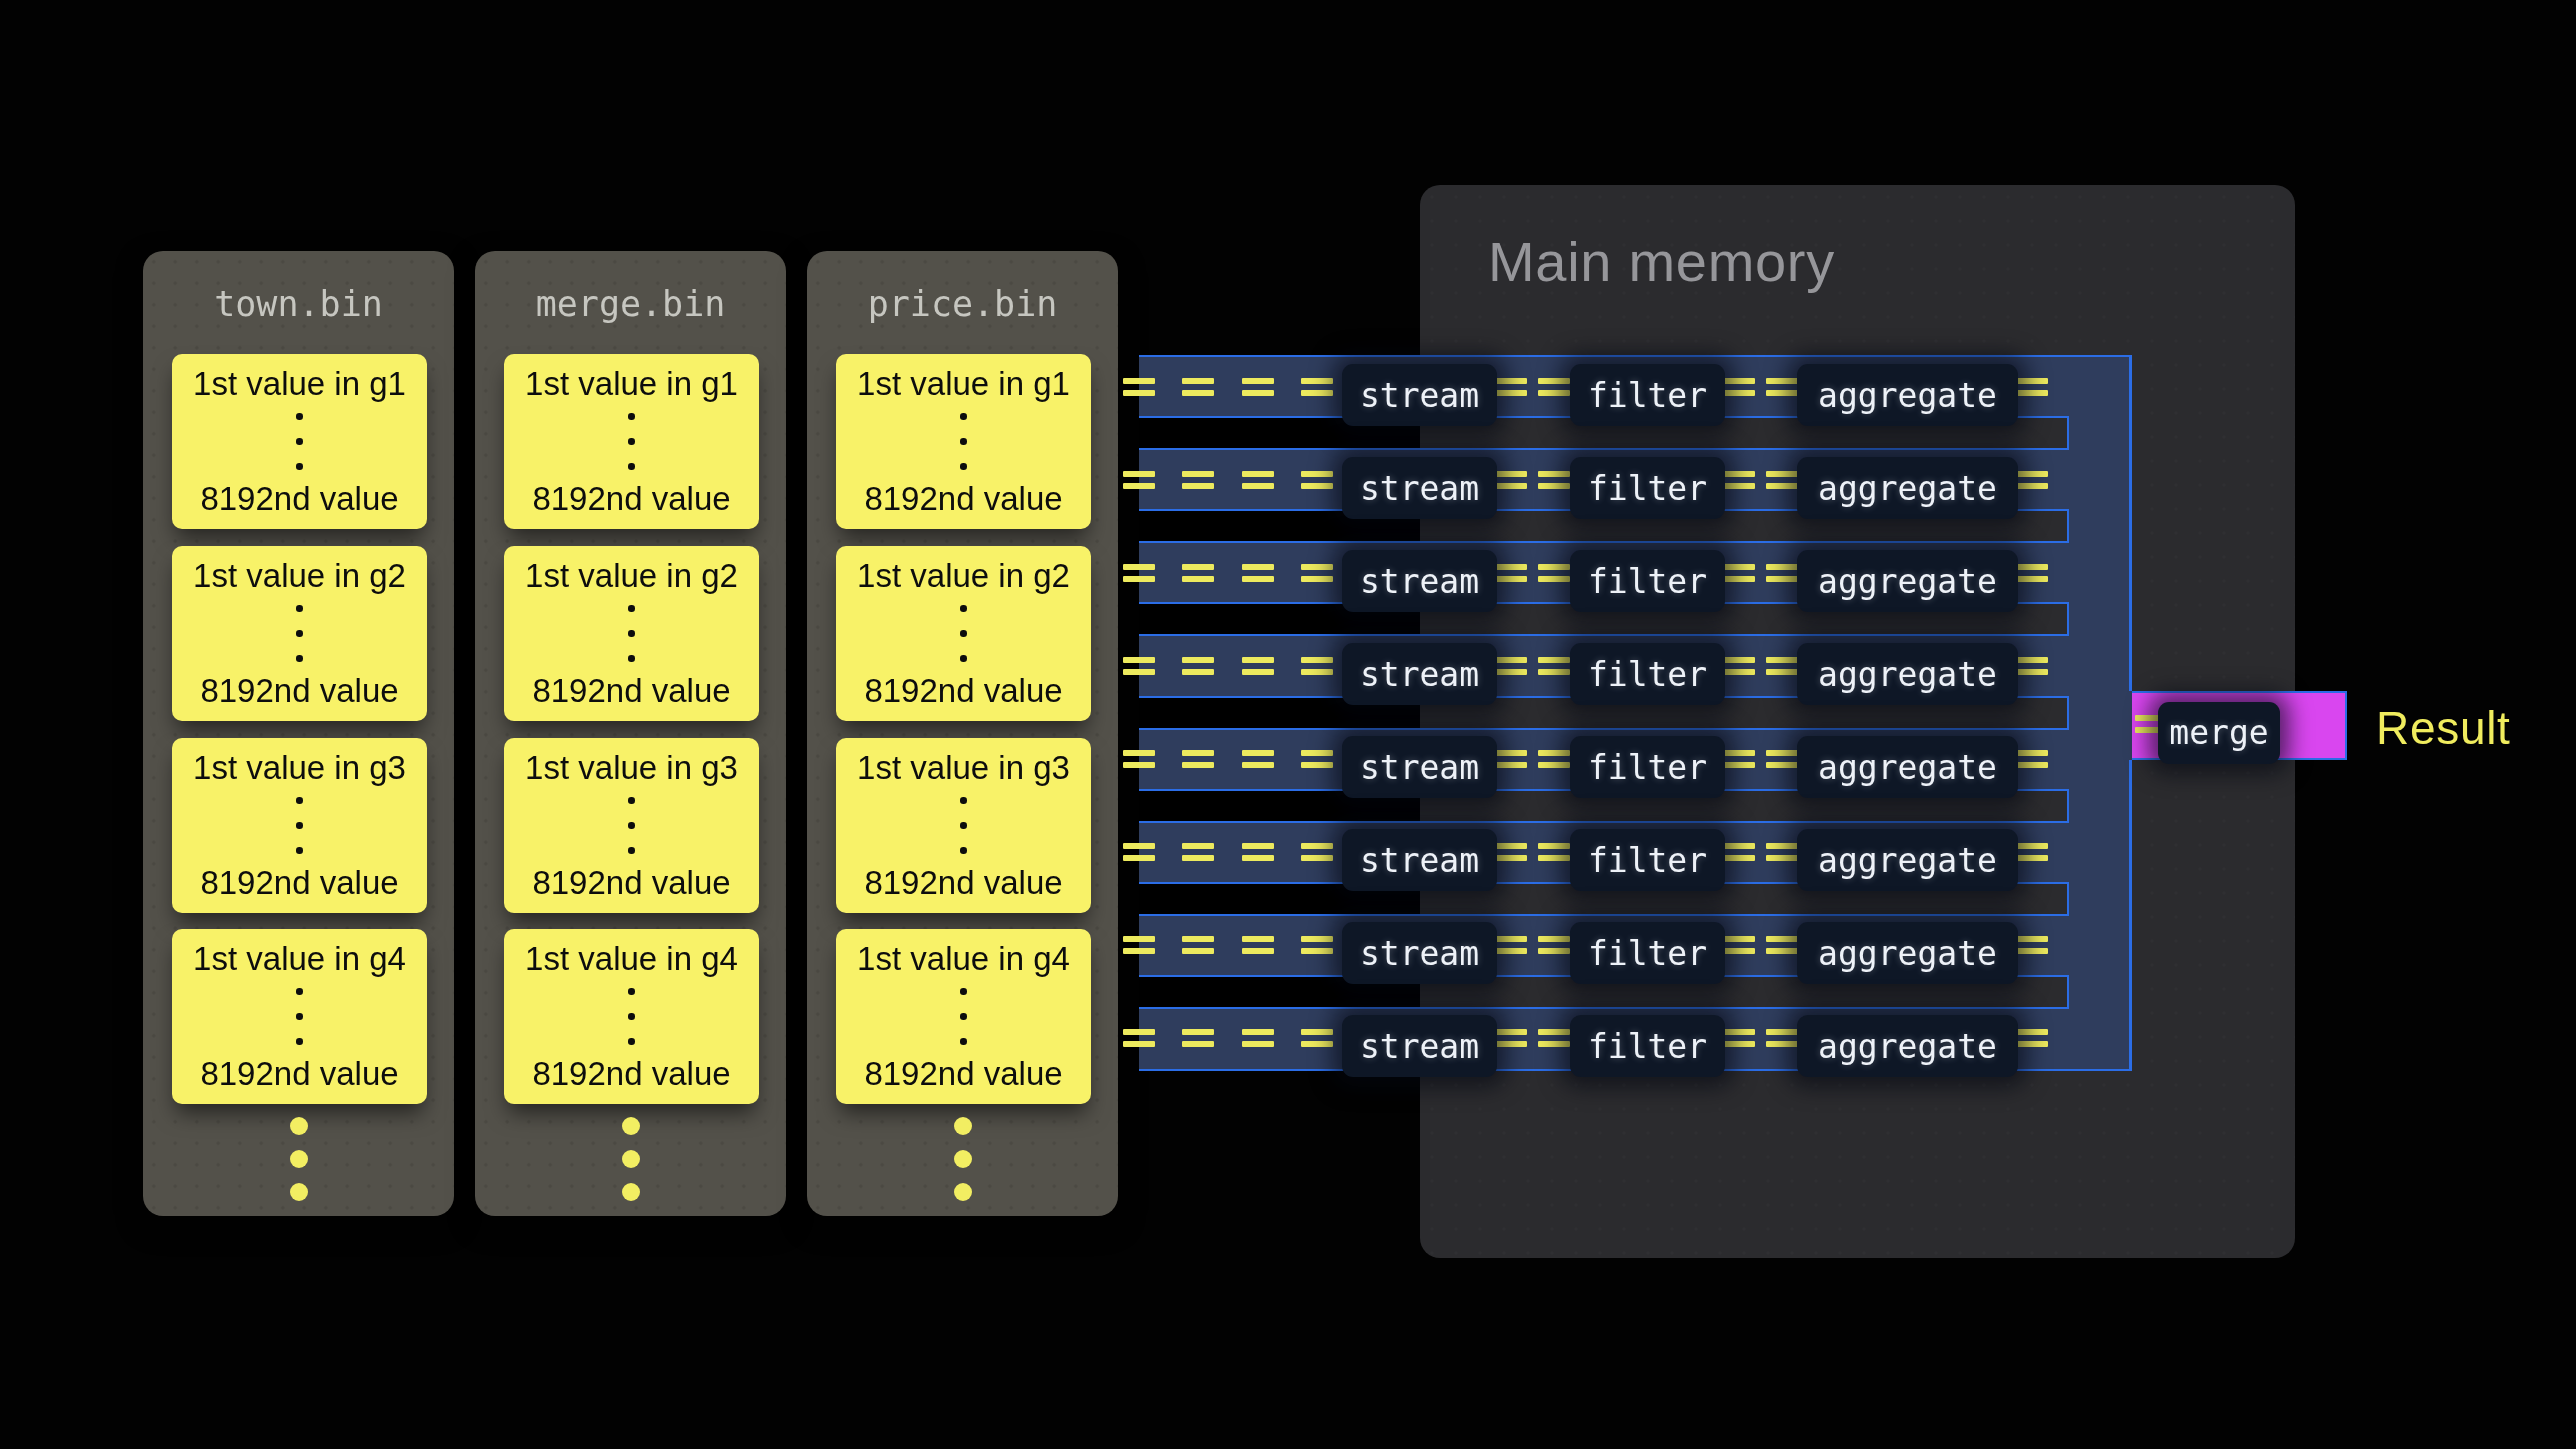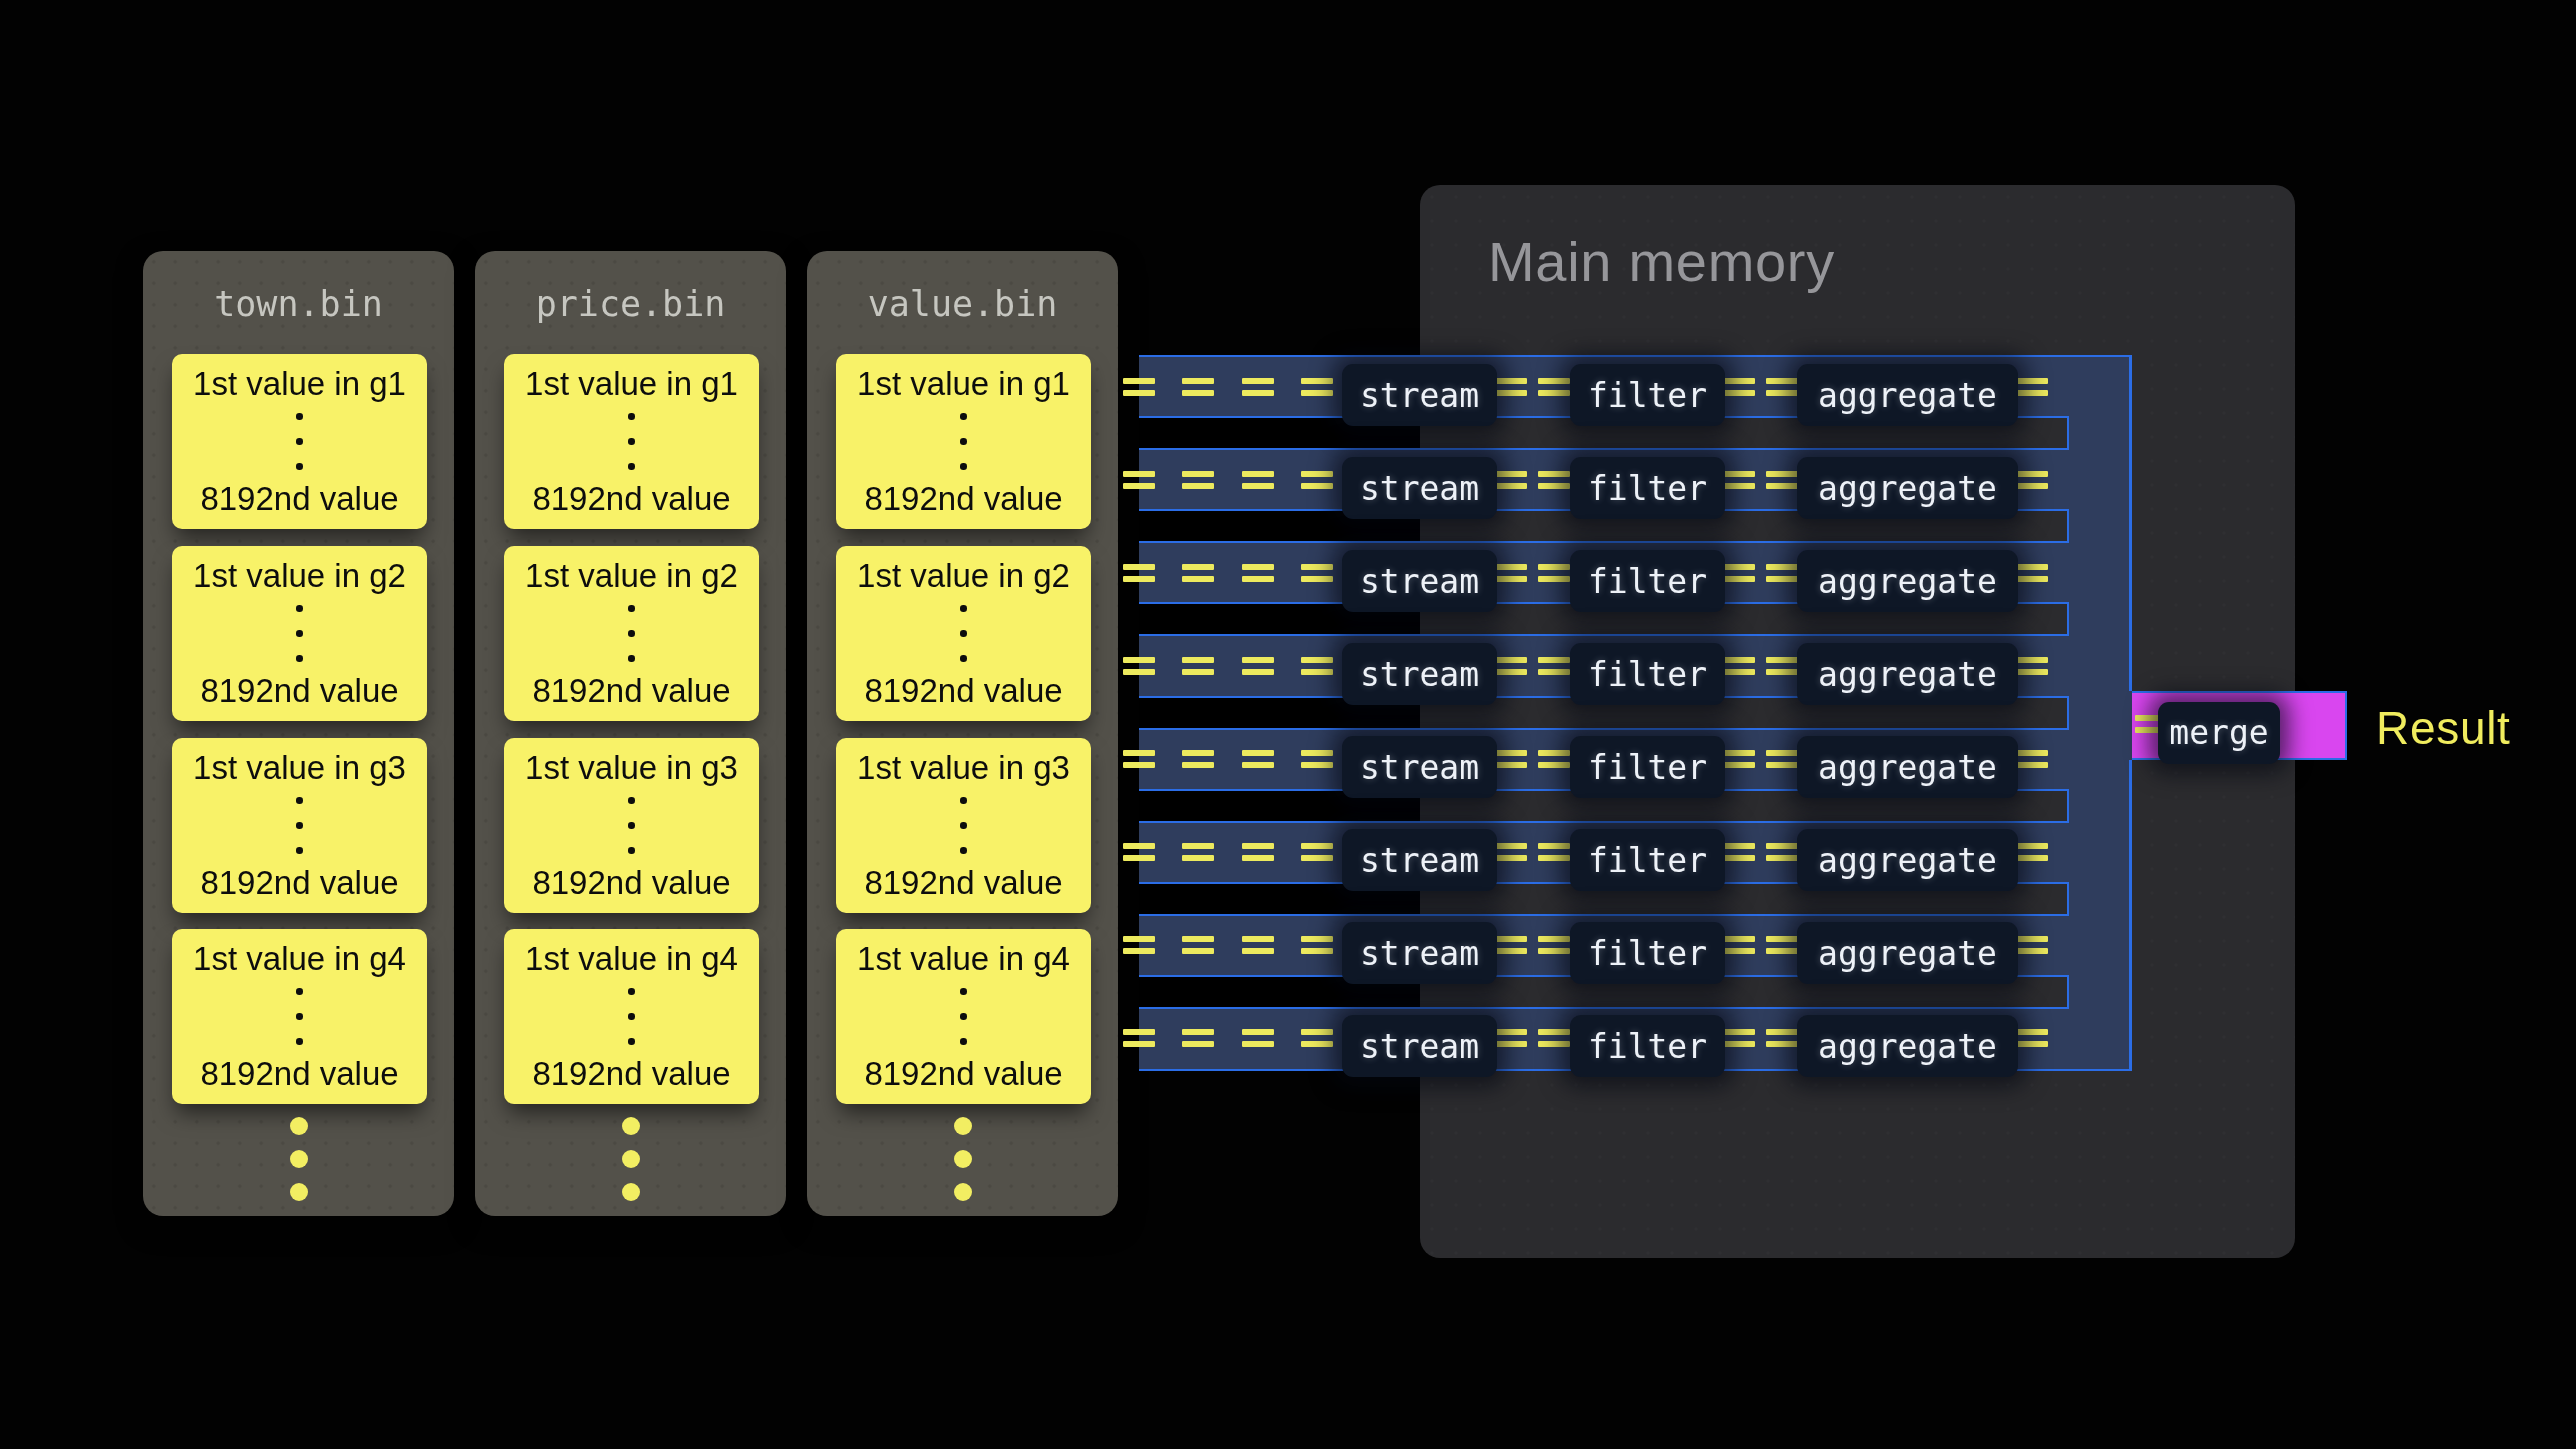--- a/index.html
+++ b/index.html
@@ -128,21 +128,21 @@
           </div>
           <div class="val-line">8192nd value</div>
         </div>
         <div class="col-dots">
           <i></i>
           <i></i>
           <i></i>
         </div>
       </div>
       <div class="file-column" style="left:475px;">
-        <div class="col-title">price.bin</div>
+        <div class="col-title">merge.bin</div>
         <div class="val-box" style="top:103px;">
           <div class="val-line">1st value in g1</div>
           <div class="vdots">
             <i></i>
             <i></i>
             <i></i>
           </div>
           <div class="val-line">8192nd value</div>
         </div>
         <div class="val-box" style="top:295px;">
@@ -172,21 +172,21 @@
           </div>
           <div class="val-line">8192nd value</div>
         </div>
         <div class="col-dots">
           <i></i>
           <i></i>
           <i></i>
         </div>
       </div>
       <div class="file-column" style="left:807px;">
-        <div class="col-title">value.bin</div>
+        <div class="col-title">price.bin</div>
         <div class="val-box" style="top:103px;">
           <div class="val-line">1st value in g1</div>
           <div class="vdots">
             <i></i>
             <i></i>
             <i></i>
           </div>
           <div class="val-line">8192nd value</div>
         </div>
         <div class="val-box" style="top:295px;">

